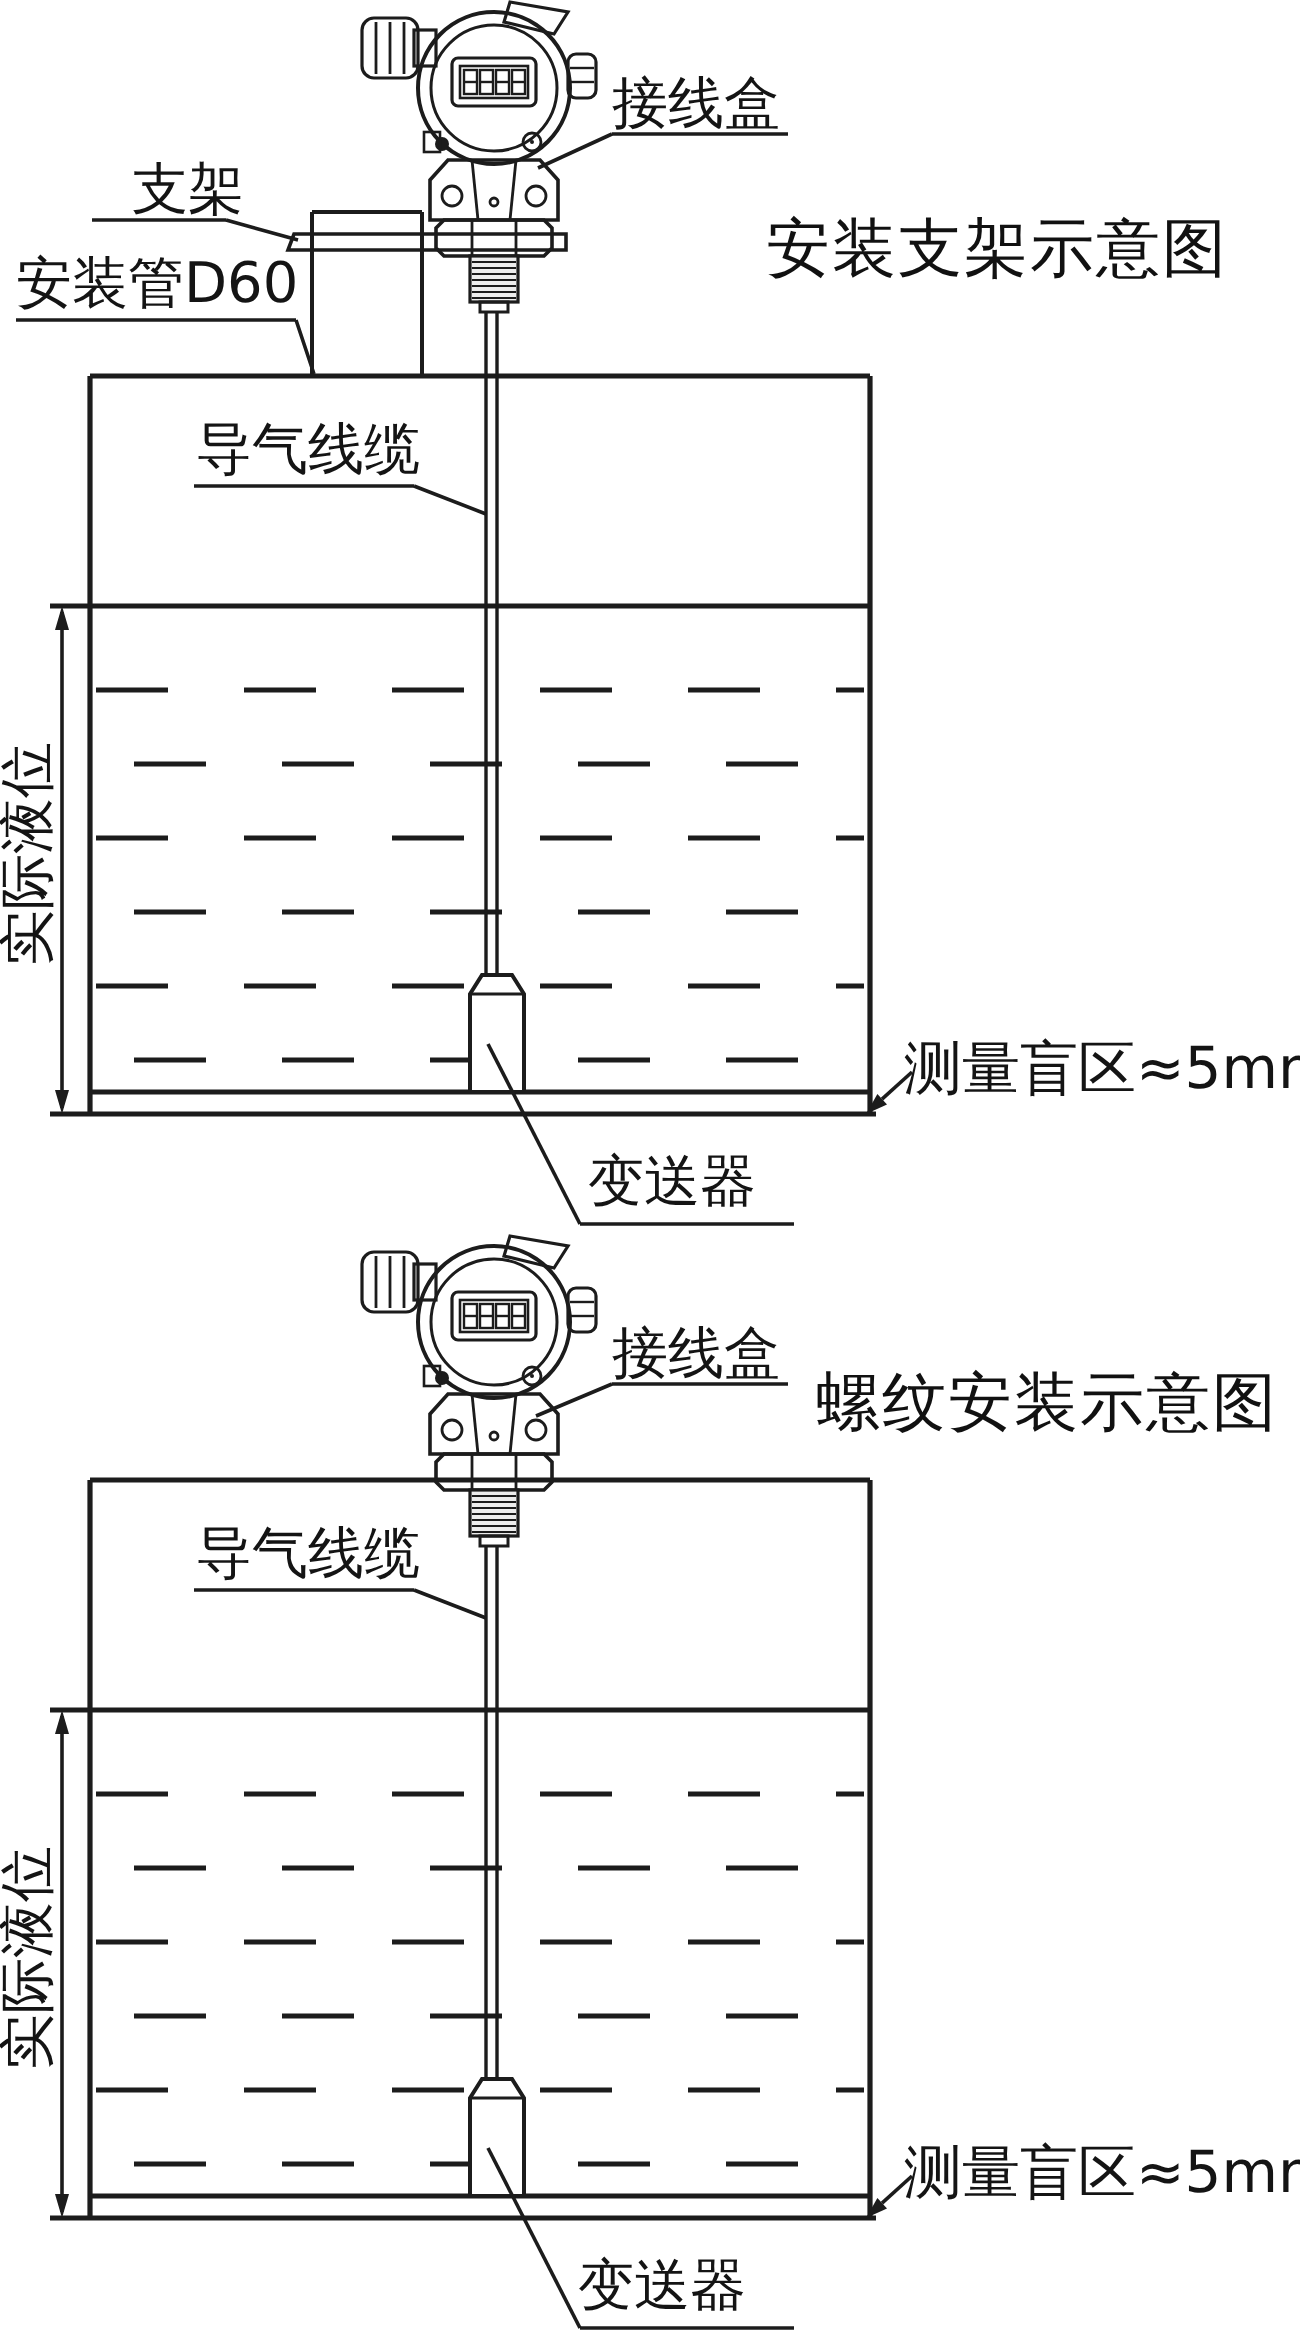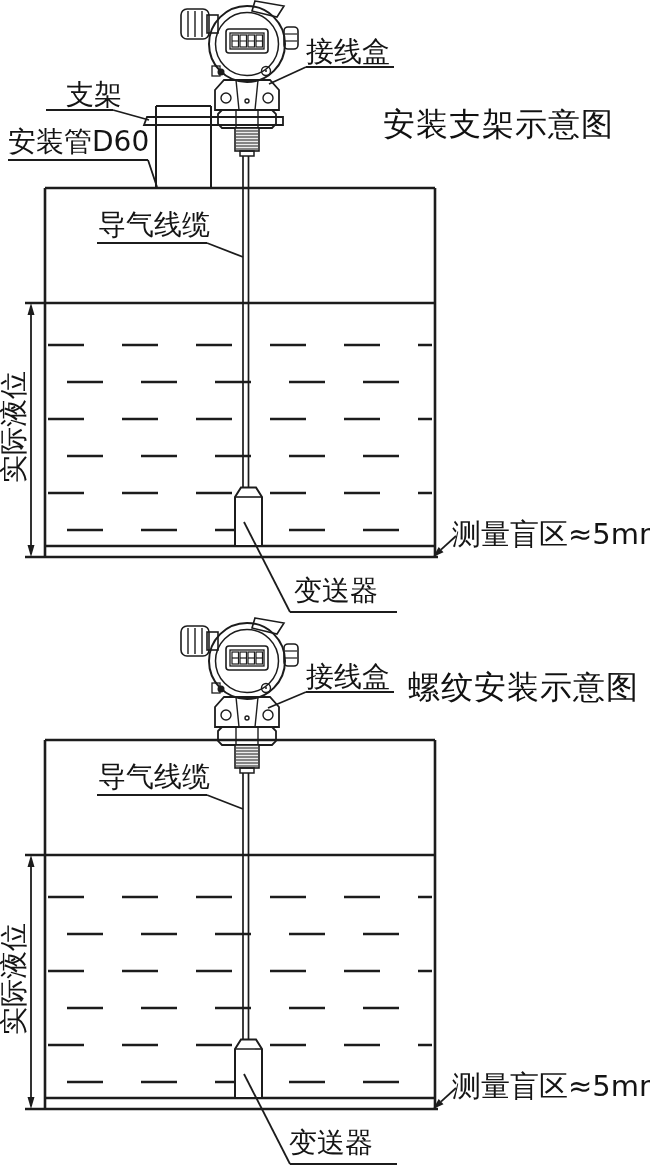--- a/index.html
+++ b/index.html
@@ -1,18 +1,18 @@
 <!DOCTYPE html>
 <html><head>
 <meta charset="utf-8">
 <style>
   html,body{margin:0;padding:0;background:#fff;}
   .stage{
     position:relative;width:650px;height:1171px;background:#fff;overflow:hidden;
-    font-family:"DejaVu Sans","Liberation Sans",sans-serif;color:#141414;border-radius:17px;
+    font-family:"DejaVu Sans","Liberation Sans",sans-serif;color:#141414;
   }
   .stage svg{position:absolute;left:0;top:0;}
   .lbl{position:absolute;white-space:nowrap;font-size:28px;line-height:30px;color:#141414;}
   .title{position:absolute;white-space:nowrap;font-size:32px;line-height:34px;color:#111;letter-spacing:1px;}
   .blind{position:absolute;white-space:nowrap;font-size:29px;line-height:31px;color:#141414;}
   .vlabel{position:absolute;width:120px;text-align:center;font-size:28px;line-height:30px;
           transform:rotate(-90deg);transform-origin:center center;color:#141414;}
 </style>
 </head>
 <body>
@@ -181,19 +181,19 @@
   <div class="lbl" style="left:306px;top:37px;">接线盒</div>
   <div class="lbl" style="left:66px;top:80px;">支架</div>
   <div class="lbl" style="left:8px;top:127px;text-align:center;">安装管D60</div>
   <div class="title" style="left:383px;top:107px;">安装支架示意图</div>
   <div class="lbl" style="left:98px;top:210px;">导气线缆</div>
   <div class="vlabel" style="left:-46px;top:412px;">实际液位</div>
   <div class="blind" style="left:452px;top:519px;">测量盲区≈5mm</div>
   <div class="lbl" style="left:294px;top:576px;">变送器</div>
 
   <div class="lbl" style="left:306px;top:662px;">接线盒</div>
-  <div class="title" style="left:408px;top:670px;">螺纹安装示意图</div>
+  <div class="title" style="left:408px;top:684px;">螺纹安装示意图</div>
   <div class="lbl" style="left:98px;top:762px;">导气线缆</div>
   <div class="vlabel" style="left:-46px;top:964px;">实际液位</div>
   <div class="blind" style="left:452px;top:1071px;">测量盲区≈5mm</div>
   <div class="lbl" style="left:289px;top:1128px;">变送器</div>
 
 </div>
 
 </body></html>

